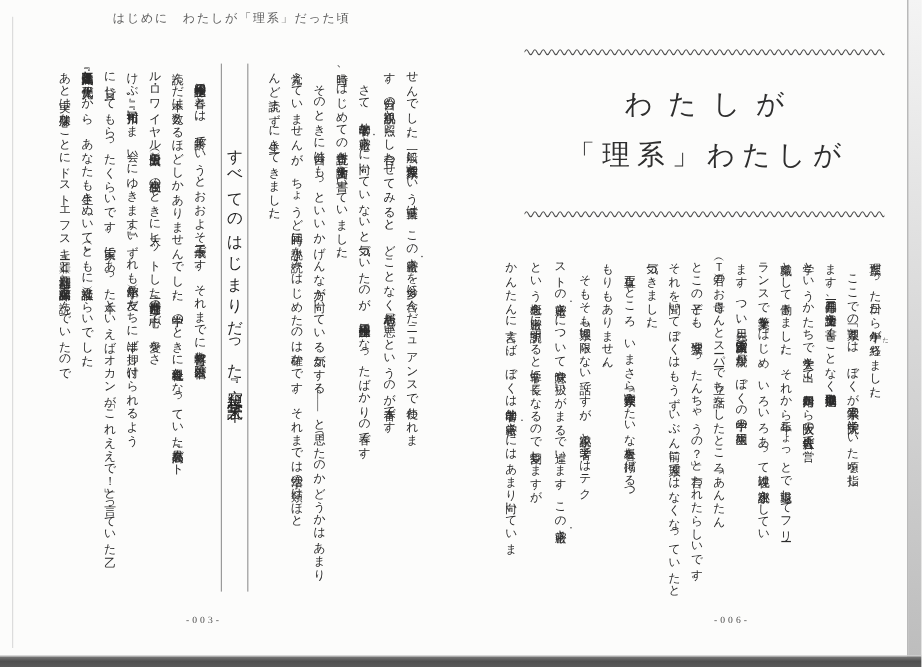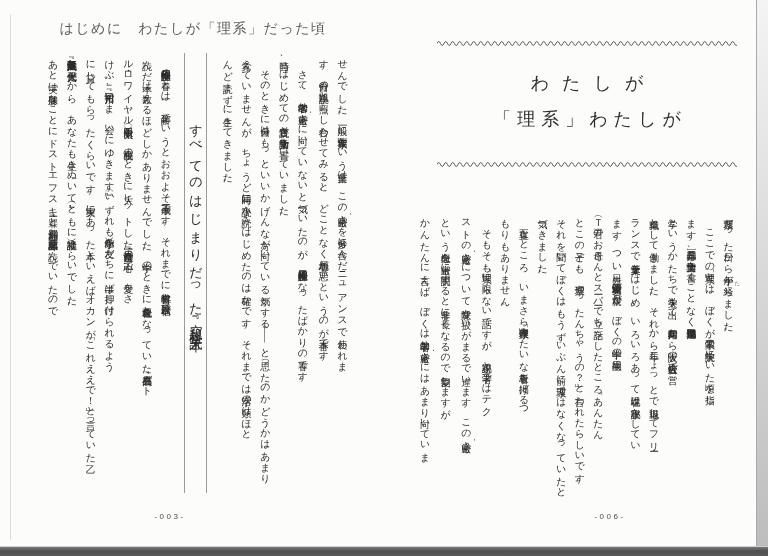--- a/index.html
+++ b/index.html
@@ -15,35 +15,35 @@
     background:linear-gradient(to bottom,#7a7a7a 0%,#505050 45%,#5a5a5a 100%);
     box-shadow:0 -1px 0 #cfcfcf;}
 
   
   .vbody{position:absolute;writing-mode:vertical-rl;text-orientation:mixed;
     color:#2a2a2a;}
   .vbody .col{line-height:inherit;}
   .em{text-emphasis:filled dot #333;-webkit-text-emphasis:filled dot #333;}
   ruby rt{font-size:5px;letter-spacing:0;color:#444;}
   .pagenum{position:absolute;font-size:8px;letter-spacing:2.5px;color:#4c4c4c;
-    text-align:center;width:100px;font-family:Liberation Sans, sans-serif;}
+    text-align:center;width:100px;font-family:Liberation Serif, serif;}
 
   
   .running-head{position:absolute;left:33px;top:8px;width:320px;text-align:center;
-    font-size:14px;letter-spacing:1.5px;color:#5d5d5d;margin-top:12px;}
+    font-size:10px;letter-spacing:1.5px;color:#5d5d5d;}
   .left-body{left:33px;top:53px;width:320px;height:440px;font-size:9.9px;line-height:18.8px;}
   .section-heading{margin:0 10px;border-left:1px solid #9a9a9a;border-right:1px solid #9a9a9a;
     padding-top:62px;font-size:13px;letter-spacing:3px;line-height:21px;color:#222;}
   .left-num{left:120px;top:512px;}
 
   
   .title-block{position:absolute;left:437px;top:40px;width:300px;text-align:center;color:#333;}
   .wavy{display:block;margin:0 auto;}
   .chapter-label{margin-top:16px;font-size:11px;letter-spacing:10px;text-indent:10px;color:#3a3a3a;}
-  .title-line{font-size:18px;color:#2e2e2e;}
+  .title-line{font-size:23px;color:#2e2e2e;}
   .l1{margin-top:24px;letter-spacing:13px;text-indent:13px;}
   .l2{margin-top:12px;letter-spacing:6px;text-indent:6px;}
   .wavy.bottom{margin-top:30px;}
   .right-body{left:423px;top:212px;width:316px;height:296px;font-size:9.8px;line-height:18.6px;}
   .right-num{left:560px;top:512px;}
 </style>
 </head>
 <body>
 
 <div class="shot">

